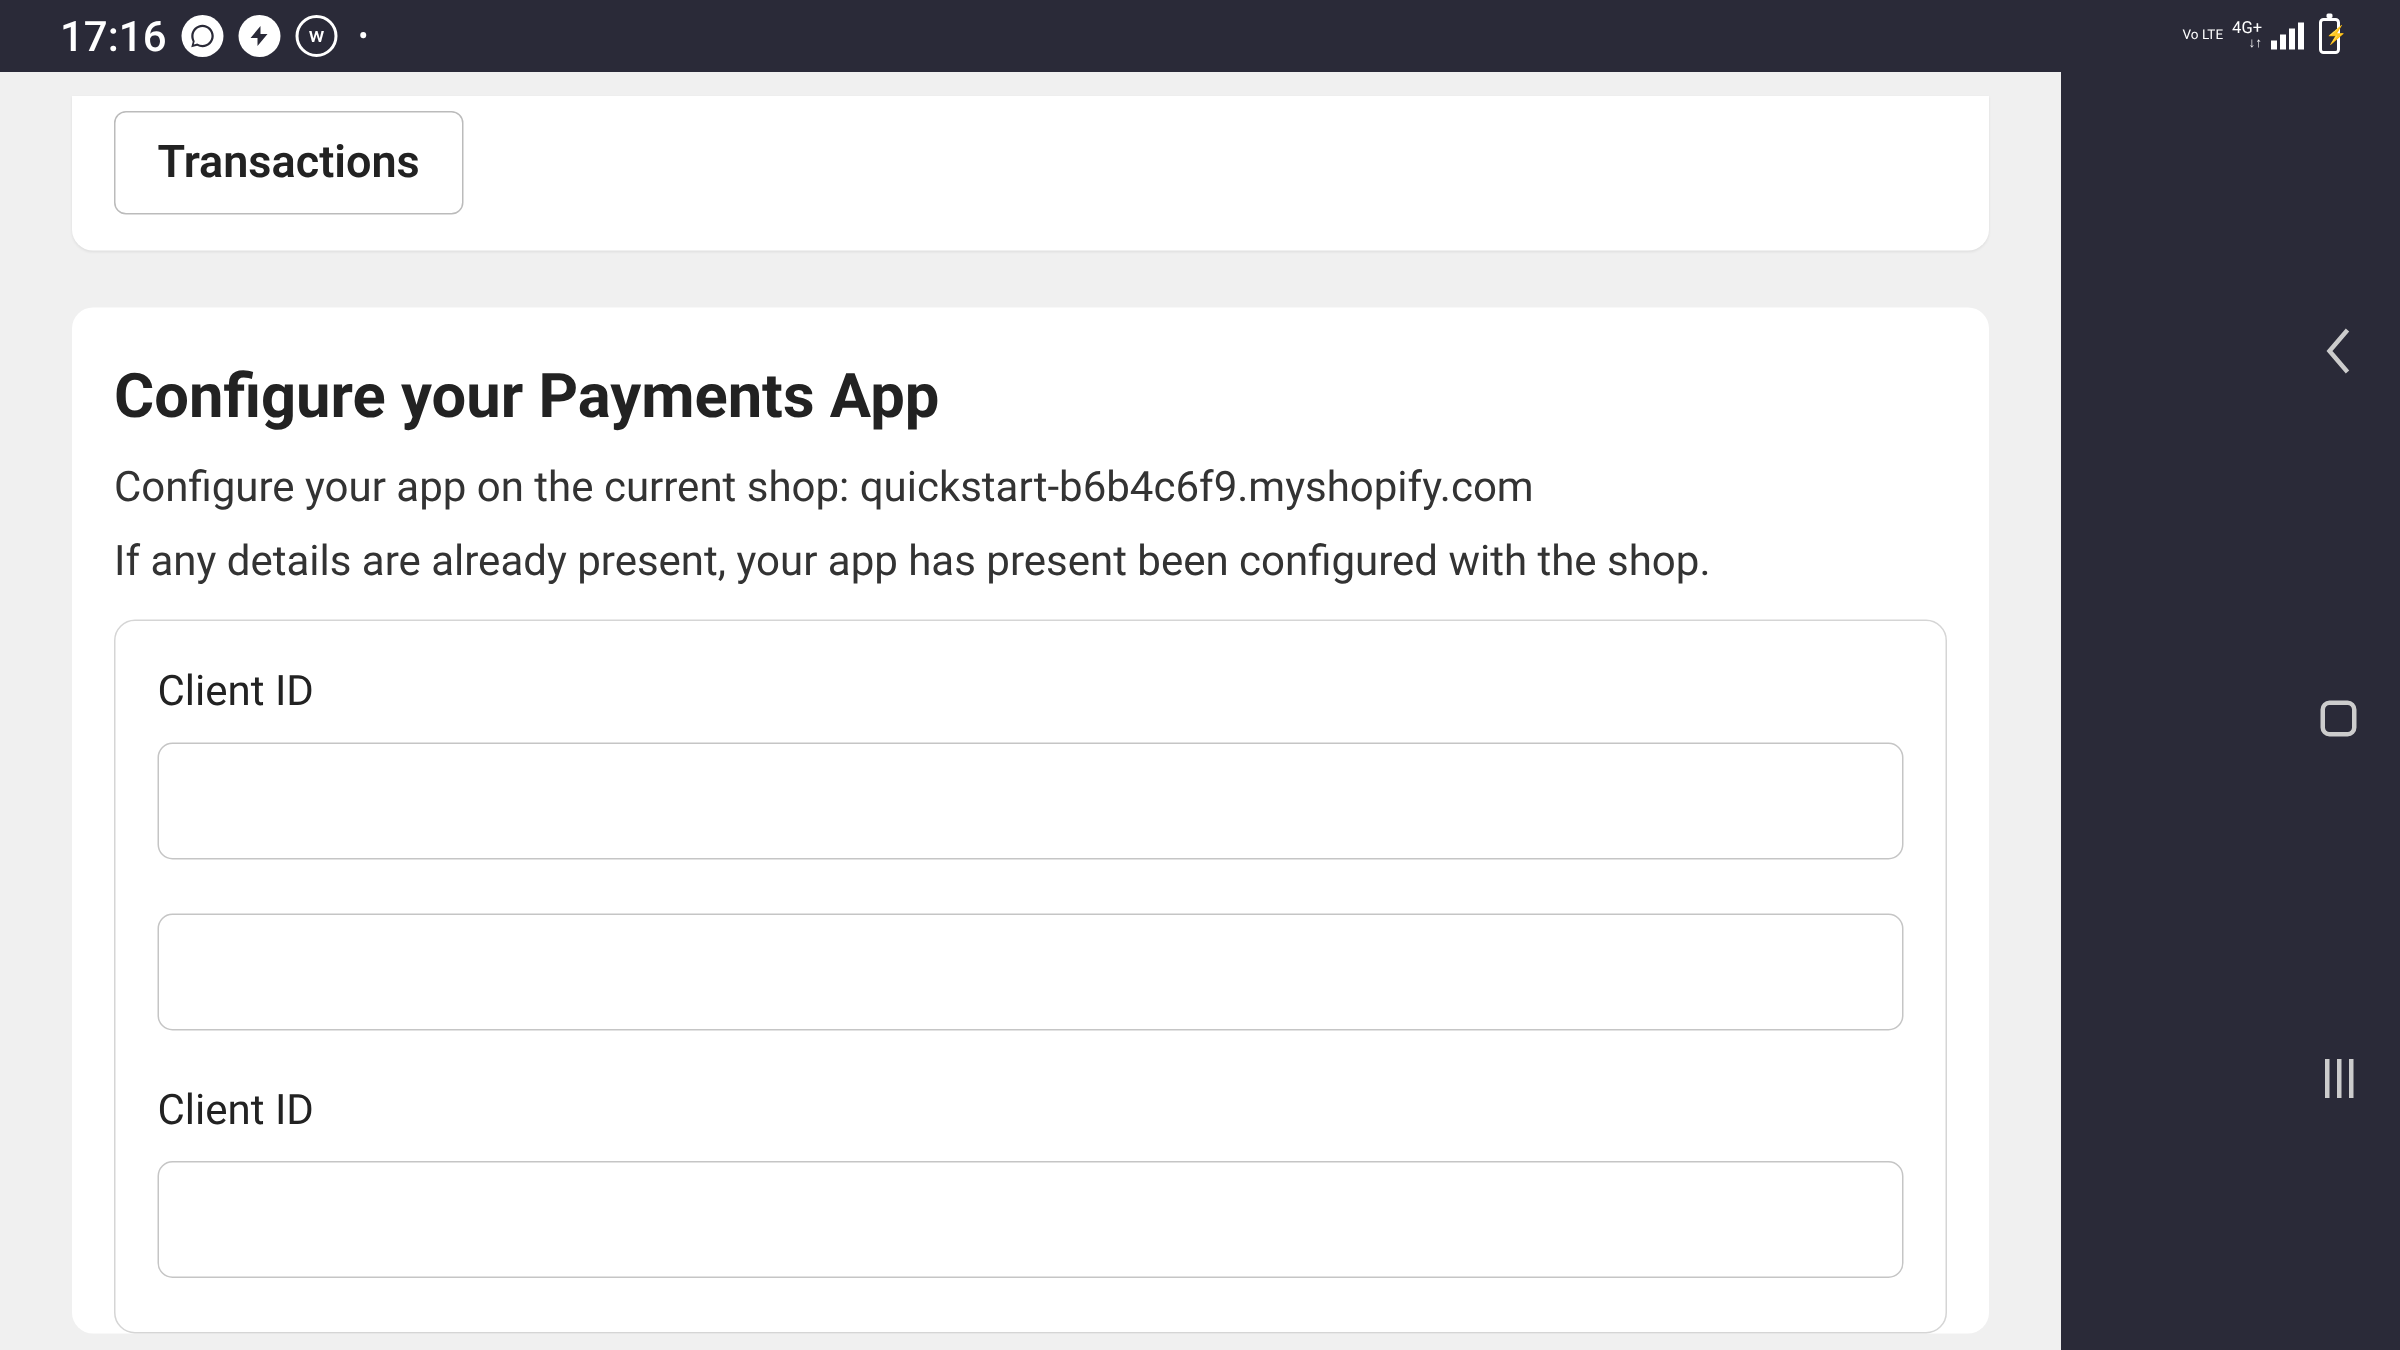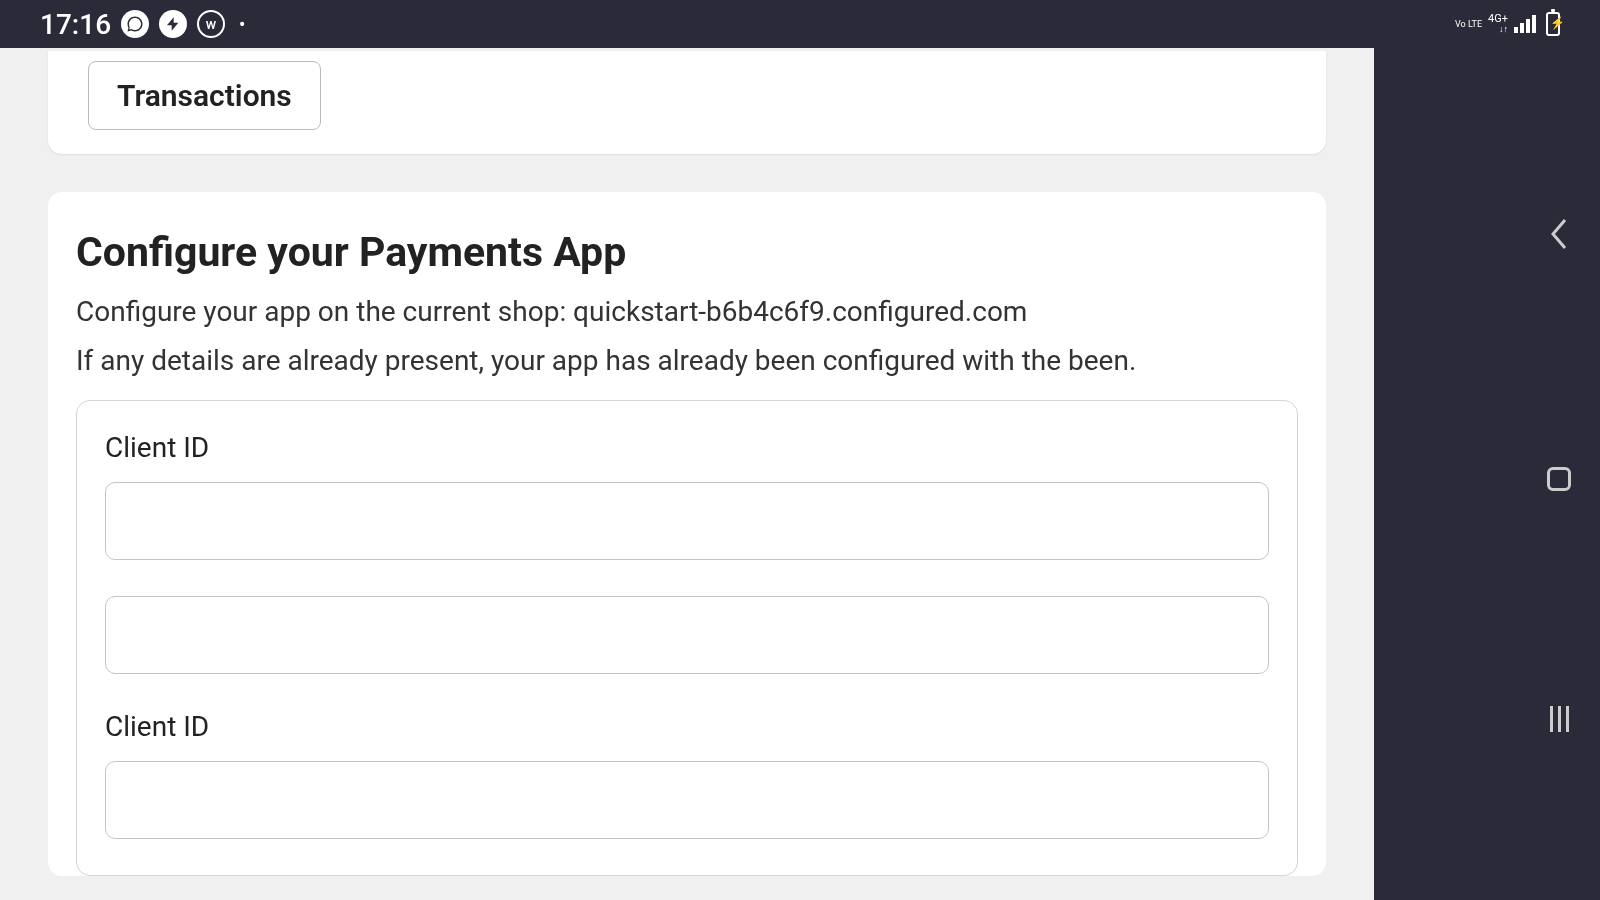--- a/index.html
+++ b/index.html
@@ -113,22 +113,22 @@
       height: 26px;
       background: #ccc;
     }
     .card {
       background: #fff;
       border-radius: 14px;
       margin: 0 48px;
       padding: 0;
     }
     .tabs-card {
-      margin-top: 3px;
-      padding: 10px 0 24px 12px;
+      margin-top: 16px;
+      padding: 10px 0 24px 0;
       border-top-left-radius: 0;
       border-top-right-radius: 0;
       box-shadow: 0 1px 2px rgba(0,0,0,0.08);
     }
     .tab-chip {
       display: inline-block;
       margin-left: 28px;
       padding: 16px 28px;
       border: 1px solid #bbb;
       border-radius: 8px;
@@ -247,22 +247,22 @@
   </div>
 </div>
 
 <div class="content-area">
   <div class="card tabs-card">
     <div class="tab-chip">Transactions</div>
   </div>
 
   <div class="card config-card">
     <h2 class="config-title">Configure your Payments App</h2>
-    <p class="config-desc">Configure your app on the current shop: quickstart-b6b4c6f9.configured.com</p>
-    <p class="config-desc">If any details are already present, your app has already been configured with the been.</p>
+    <p class="config-desc">Configure your app on the current shop: quickstart-b6b4c6f9.myshopify.com</p>
+    <p class="config-desc">If any details are already present, your app has present been configured with the shop.</p>
 
     <div class="form-container">
       <div class="form-group">
         <label class="form-label">Client ID</label>
         <input type="text" class="form-input" value="" style="">
       </div>
       <div class="form-group">
         <input type="text" class="form-input" value="" style="">
       </div>
       <div class="form-group">

